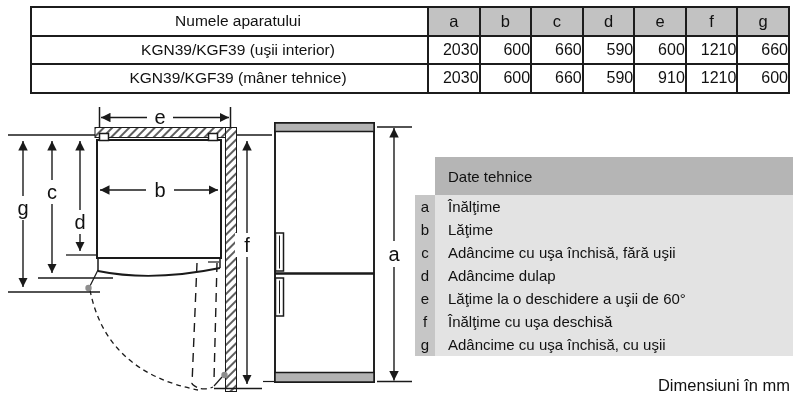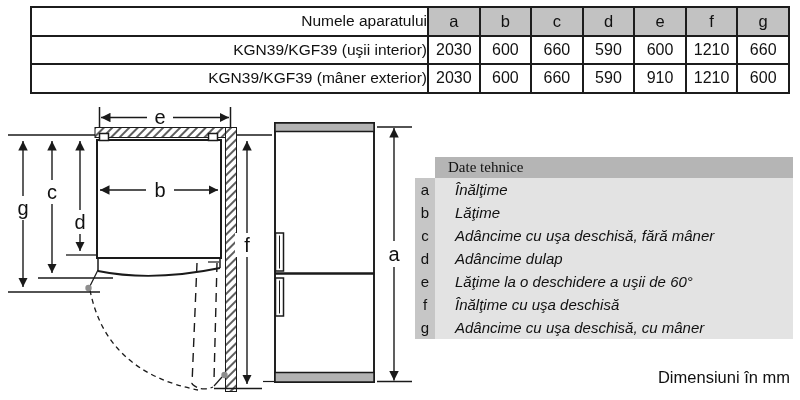--- a/index.html
+++ b/index.html
@@ -10,50 +10,50 @@
 
   
   table.spec {
     position:absolute; left:30px; top:6px; width:760px;
     border-collapse:collapse; table-layout:fixed; font-size:15.5px;
   }
   table.spec td, table.spec th {
     border:2px solid #1c1c1c; height:26.5px; padding:0;
     font-weight:normal; white-space:nowrap; overflow:hidden;
   }
-  table.spec .name-col { width:378px; text-align:right; padding-left:17px;margin-left:38px; }
+  table.spec .name-col { width:378px; text-align:center; padding-left:17px;margin-left:38px; }
   table.spec th.dim { background:#c2c2c2; text-align:center; font-size:16.5px; }
-  table.spec td.val { text-align:center; font-size:16px; }
+  table.spec td.val { text-align:right; font-size:16px; }
 
   
   svg.diagram { position:absolute; left:0; top:100px; }
   svg.diagram text {
     font-family:"Liberation Sans", sans-serif; font-size:20px;
     fill:#111; text-anchor:middle;
   }
 
   
   .legend { position:absolute; left:415px; top:157px; width:378px; font-size:15px; }
   .legend-header {
-    margin-left:20px; height:21px; background:#b5b5b5;
-    display:flex; align-items:center; padding-left:13px; box-sizing:border-box;font-family:Liberation Serif, serif;
+    margin-left:20px; height:38px; background:#b5b5b5;
+    display:flex; align-items:center; padding-left:13px; box-sizing:border-box;
   }
   .legend-row { display:flex; height:23px; }
   .legend-key {
     width:20px; background:#c6c6c6; display:flex;
     align-items:center; justify-content:center; flex:0 0 20px;
   }
   .legend-label {
     flex:1; background:#e3e3e3; display:flex; align-items:center;
-    padding-left:20px; white-space:nowrap; overflow:hidden;font-style:italic;
+    padding-left:13px; white-space:nowrap; overflow:hidden;
   }
 
   
   .units-note {
-    position:absolute; left:540px; top:368px; width:250px;
+    position:absolute; left:540px; top:376px; width:250px;
     text-align:right; font-size:16.5px;
   }
 </style>
 </head>
 <body>
 
 <div class="canvas">
 
   <table class="spec">
     <tbody>
@@ -71,21 +71,21 @@
       <td class="name-col">KGN39/KGF39 (uşii interior)</td>
       <td class="val">2030</td>
       <td class="val">600</td>
       <td class="val">660</td>
       <td class="val">590</td>
       <td class="val">600</td>
       <td class="val">1210</td>
       <td class="val">660</td>
     </tr>
     <tr>
-      <td class="name-col">KGN39/KGF39 (mâner exterior)</td>
+      <td class="name-col">KGN39/KGF39 (mâner tehnice)</td>
       <td class="val">2030</td>
       <td class="val">600</td>
       <td class="val">660</td>
       <td class="val">590</td>
       <td class="val">910</td>
       <td class="val">1210</td>
       <td class="val">600</td>
     </tr>
   </tbody>
     </table>
@@ -185,35 +185,35 @@
     <div class="legend-row">
       <div class="legend-key">a</div>
       <div class="legend-label">Înălţime</div>
     </div>
     <div class="legend-row">
       <div class="legend-key">b</div>
       <div class="legend-label">Lăţime</div>
     </div>
     <div class="legend-row">
       <div class="legend-key">c</div>
-      <div class="legend-label">Adâncime cu uşa deschisă, fără mâner</div>
+      <div class="legend-label">Adâncime cu uşa închisă, fără uşii</div>
     </div>
     <div class="legend-row">
       <div class="legend-key">d</div>
       <div class="legend-label">Adâncime dulap</div>
     </div>
     <div class="legend-row">
       <div class="legend-key">e</div>
       <div class="legend-label">Lăţime la o deschidere a uşii de 60°</div>
     </div>
     <div class="legend-row">
       <div class="legend-key">f</div>
       <div class="legend-label">Înălţime cu uşa deschisă</div>
     </div>
     <div class="legend-row">
       <div class="legend-key">g</div>
-      <div class="legend-label">Adâncime cu uşa deschisă, cu mâner</div>
+      <div class="legend-label">Adâncime cu uşa închisă, cu uşii</div>
     </div>
   </div>
 
   <div class="units-note">Dimensiuni în mm</div>
 
 </div>
 
 </body></html>

